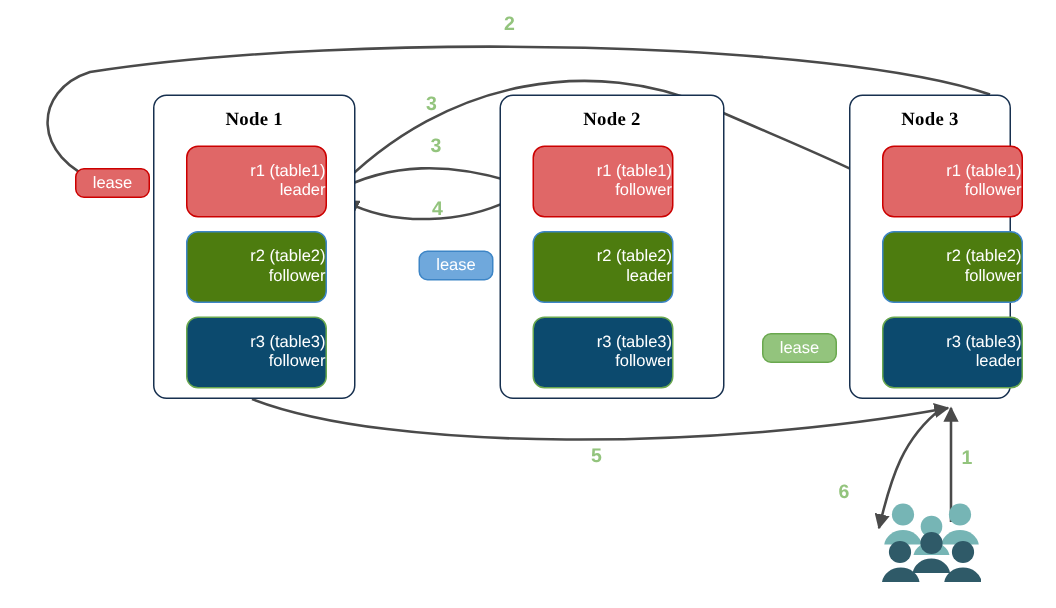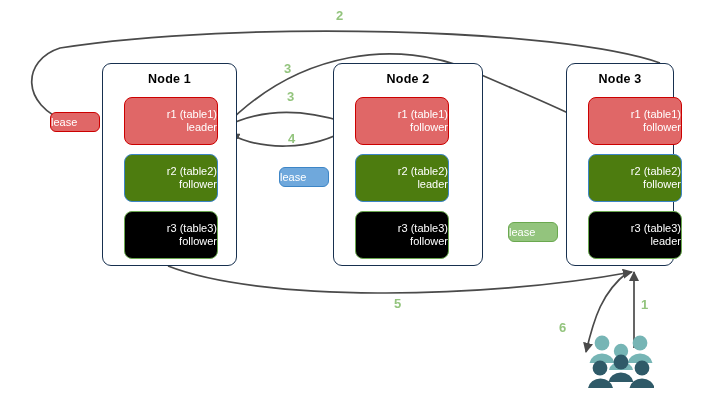--- a/index.html
+++ b/index.html
@@ -3,32 +3,32 @@
 <meta charset="utf-8">
 <style>
   html,body{margin:0;padding:0;background:#ffffff;}
   body{width:704px;height:405px;overflow:hidden;font-family:"Liberation Sans",sans-serif;}
   #stage{position:relative;width:704px;height:405px;background:#fff;}
   #edges{position:absolute;left:0;top:0;width:704px;height:405px;}
 
   .node{position:absolute;box-sizing:border-box;background:#ffffff;
         border:1.6px solid #17304f;border-radius:9px;}
   .node-title{position:absolute;left:0;right:0;top:8px;text-align:center;
-        font-size:12.5px;font-weight:bold;color:#000;letter-spacing:.2px;}
+        font-size:12.5px;font-weight:bold;color:#000;letter-spacing:.2px;font-family:Liberation Serif, serif;}
 
   .replica{position:absolute;box-sizing:border-box;border-radius:8px;
         display:flex;flex-direction:column;align-items:flex-end;justify-content:center;
         color:#ffffff;font-size:11px;line-height:13.5px;text-align:center;}
   .rep-red{background:#e06767;border:1.6px solid #cc0000;}
   .rep-blue{background:#4d7c0f;border:1.6px solid #3d85c6;}
-  .rep-green{background:#000000;border:1.6px solid #6aa84f;}
+  .rep-green{background:#0c4a6e;border:1.6px solid #6aa84f;}
   .rep-l1,.rep-l2{display:block;}
 
   .lease{position:absolute;box-sizing:border-box;border-radius:6px;
-        display:flex;align-items:center;justify-content:flex-start;
+        display:flex;align-items:center;justify-content:center;
         color:#ffffff;font-size:11px;}
   .lease-red{background:#e06767;border:1.6px solid #cc0000;}
   .lease-blue{background:#6fa8dc;border:1.6px solid #3d85c6;}
   .lease-green{background:#93c47d;border:1.6px solid #6aa84f;}
 
   .step{position:absolute;color:#93c47d;font-size:13px;font-weight:bold;
         font-family:"Liberation Sans",sans-serif;}
 
   #users{position:absolute;}
 </style>

